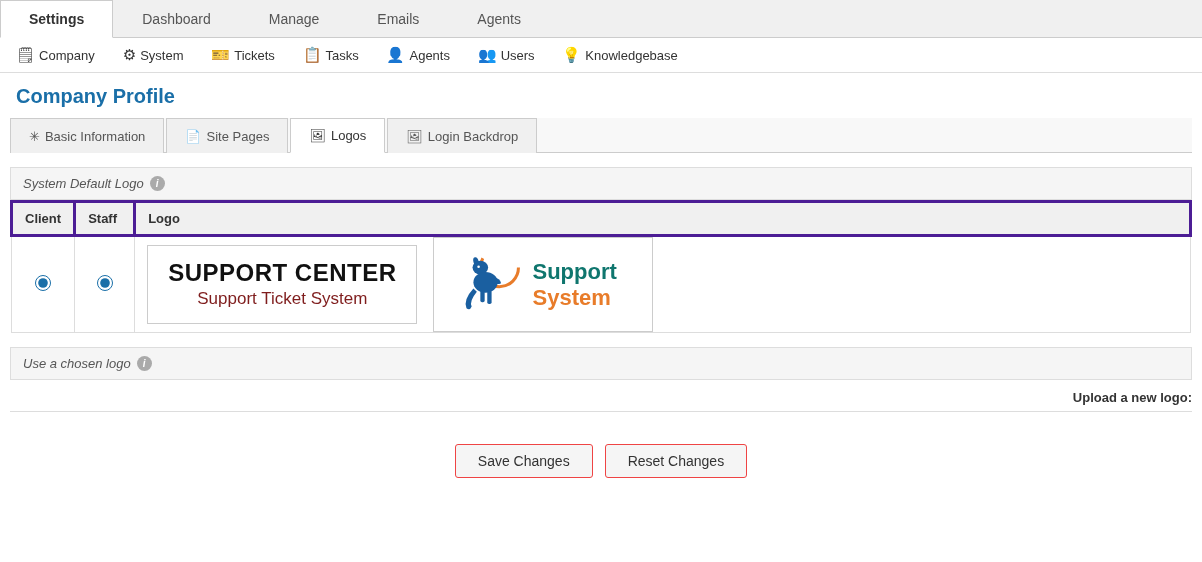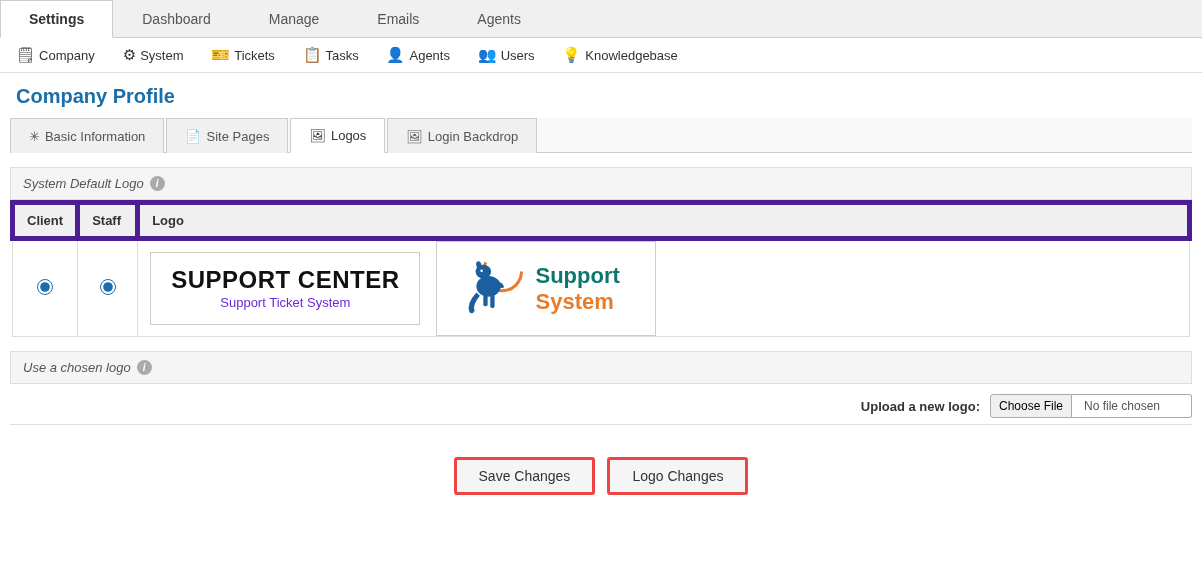--- a/index.html
+++ b/index.html
@@ -108,21 +108,21 @@
     
     .logo-table {
       width: 100%;
       border-collapse: collapse;
       border: 1px solid #ddd;
       border-top: none;
     }
     .logo-table th {
       background: #f0f0f0;
       padding: 8px 12px;
-      border: 5px solid #4c1d95;
+      border: 3px solid #4c1d95;
       text-align: left;
       font-size: 13px;
       font-weight: bold;
     }
     .logo-table td {
       padding: 0 12px;
       border: 1px solid #ddd;
       vertical-align: middle;
     }
 
@@ -154,22 +154,22 @@
       min-width: 220px;
     }
     .logo-box-1 .logo-main-text {
       font-size: 24px;
       font-weight: 900;
       color: #111;
       letter-spacing: 0.5px;
       line-height: 1.1;
     }
     .logo-box-1 .logo-sub-text {
-      font-size: 13px;
-      color: #6d28d9;
+      font-size: 17px;
+      color: #7f1d1d;
       margin-top: 2px;
     }
 
     
     .logo-box-2 {
       border: 1px solid #ccc;
       padding: 14px 20px;
       background: #fff;
       display: flex;
       align-items: center;
@@ -236,21 +236,21 @@
       display: flex;
       justify-content: center;
       gap: 12px;
       padding: 18px 0 10px;
     }
     .btn {
       padding: 8px 22px;
       font-size: 14px;
       cursor: pointer;
       border-radius: 3px;
-      border: 3px solid #ef4444;
+      border: 1px solid #ef4444;
     }
     .btn-save {
       background: #f5f5f5;
       color: #333;
     }
     .btn-reset {
       background: #f5f5f5;
       color: #333;
     }
 
@@ -399,25 +399,21 @@
     </tbody>
   </table>
 
   <div class="custom-logo-section">
     <div class="section-header">
       <span>Use a chosen logo</span>
       <span class="info-icon" title="Information">i</span>
     </div>
     <div class="upload-row">
       <span class="upload-label">Upload a new logo:</span>
-      <div class="file-input-wrapper">
-        <button class="choose-file-btn">Choose File</button>
-        <span class="file-name-display">No file chosen</span>
-      </div>
     </div>
   </div>
 
 </div>
 
 <div class="bottom-buttons">
   <button class="btn btn-save">Save Changes</button>
-  <button class="btn btn-reset">Logo Changes</button>
+  <button class="btn btn-reset">Reset Changes</button>
 </div>
 
 </body></html>

